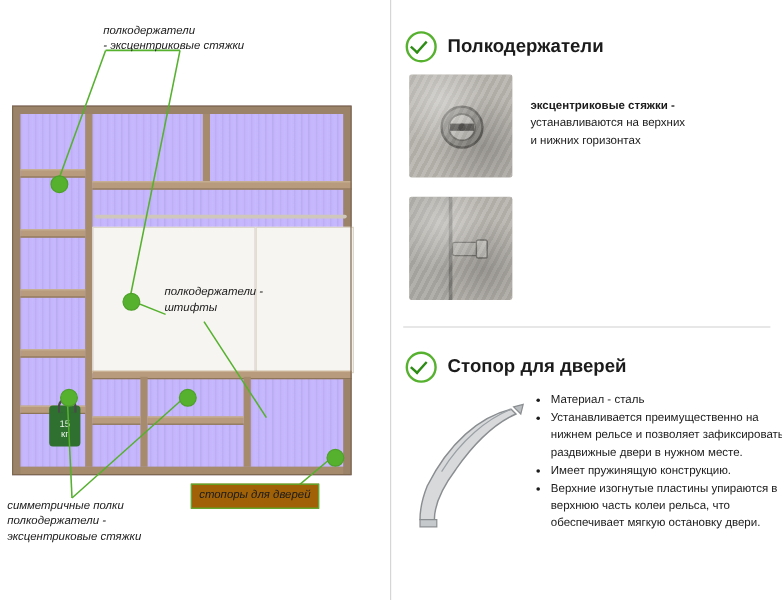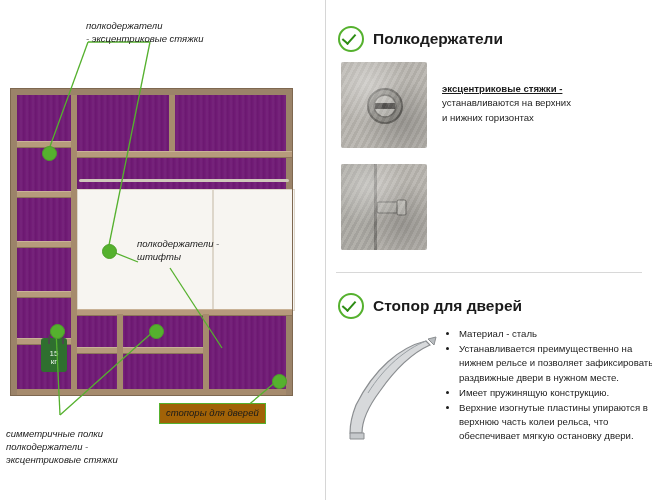--- a/index.html
+++ b/index.html
@@ -24,21 +24,21 @@
     left: 0; top: 0;
     width: 325px; height: 500px;
   }
 
   .wardrobe {
     position: absolute;
     left: 10px;
     top: 88px;
     width: 283px;
     height: 308px;
-    background: #701a75;
+    background: #c4b5fd;
     border: 7px solid #9b8369;
     box-sizing: border-box;
   }
   .wardrobe::after{
     content:"";
     position:absolute;
     left:-7px; top:-7px; right:-7px; bottom:-7px;
     border:1px solid #7e6850;
     pointer-events:none;
   }
@@ -194,21 +194,21 @@
       radial-gradient(circle at 72% 70%, rgba(0,0,0,.18), rgba(0,0,0,0) 50%),
       repeating-linear-gradient(118deg, rgba(255,255,255,.06) 0 3px, rgba(0,0,0,.05) 3px 6px);
   }
 
   .cap {
     position: absolute;
     font-size: 9.6px;
     color: #1b1b1b;
     line-height: 1.5;
   }
-  .cap b { font-weight: bold; text-decoration: underline; }
+  .cap b { font-weight: bold; }
 
   ul.bullets {
     position: absolute;
     margin: 0;
     padding-left: 13px;
     font-size: 9.6px;
     line-height: 1.48;
     color: #1b1b1b;
   }
   ul.bullets li { margin-bottom: 1px; }
@@ -277,21 +277,21 @@
     <div class="anno" style="left:86px; top:20px; width:150px;">
       <div>полкодержатели</div>
       <div>- эксцентриковые стяжки</div>
     </div>
 
     <div class="anno" style="left:137px; top:238px; width:130px;">
       <div>полкодержатели -</div>
       <div>штифты</div>
     </div>
 
-    <div class="anno" style="left:6px; top:416px; width:150px;margin-top:12px;">
+    <div class="anno" style="left:6px; top:416px; width:150px;">
       <div>симметричные полки</div>
       <div>полкодержатели -</div>
       <div>эксцентриковые стяжки</div>
     </div>
 
     <div class="anno anno-boxed" style="left:159px; top:403px;">
       <span>стопоры для дверей</span>
     </div>
   </div>
 

